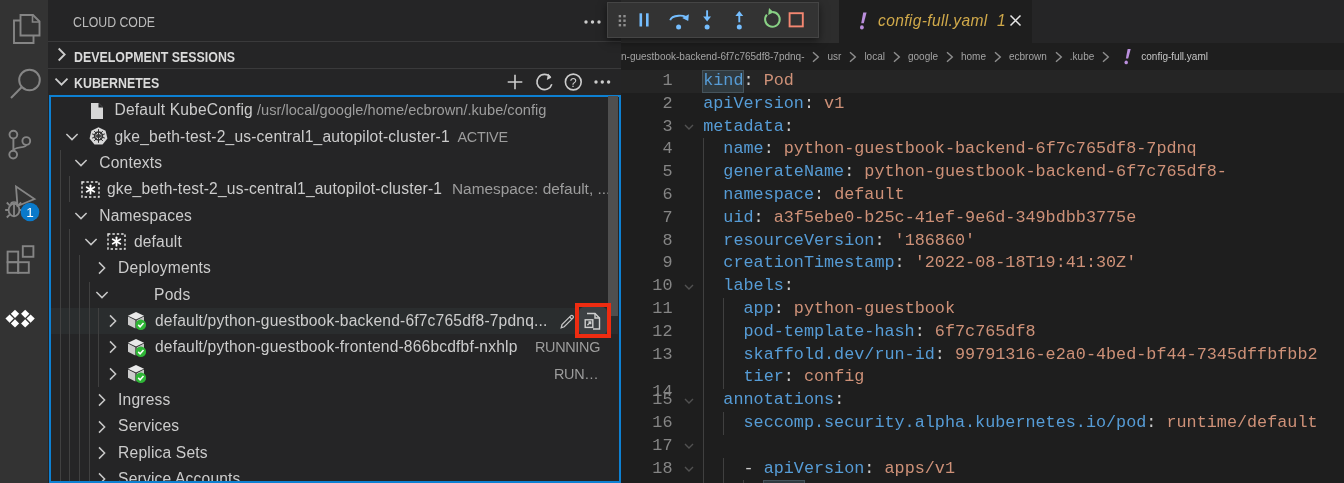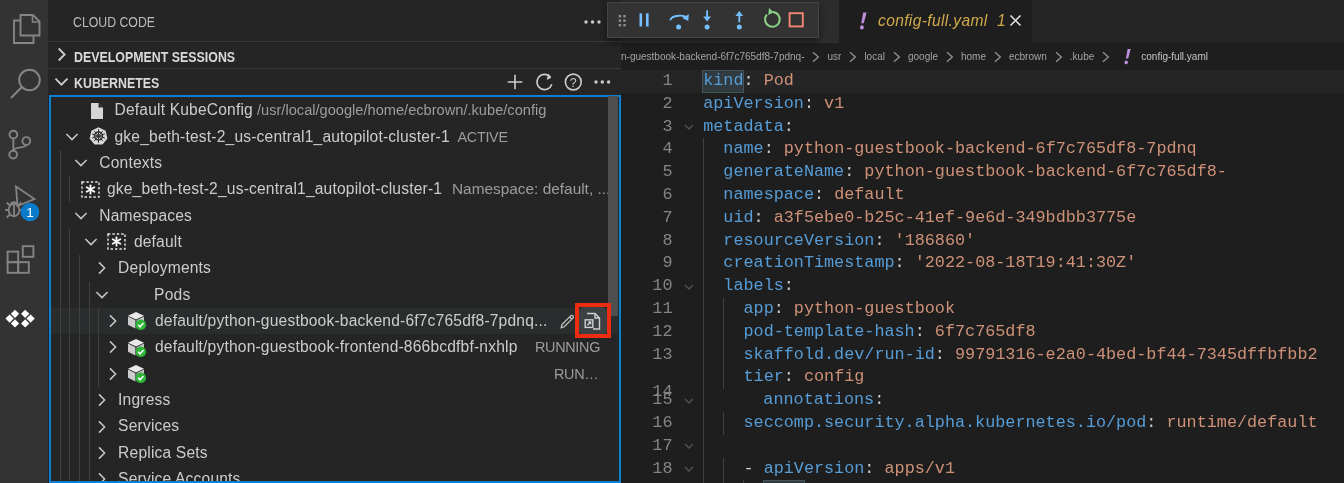--- a/index.html
+++ b/index.html
@@ -328,21 +328,21 @@
     <div class="cl" style="left:82.2px;top:275.20px;height:22.8px;line-height:22.8px;"><span class="p">  </span><span class="k">labels</span><span class="p">:</span><span class="v"></span></div>
     <div class="num" style="top:298.00px;height:22.8px;line-height:22.8px;left:0px;width:51.5px;">11</div>
     <div class="cl" style="left:82.2px;top:298.00px;height:22.8px;line-height:22.8px;"><span class="p">    </span><span class="k">app</span><span class="p">: </span><span class="v">python-guestbook</span></div>
     <div class="num" style="top:320.80px;height:22.8px;line-height:22.8px;left:0px;width:51.5px;">12</div>
     <div class="cl" style="left:82.2px;top:320.80px;height:22.8px;line-height:22.8px;"><span class="p">    </span><span class="k">pod-template-hash</span><span class="p">: </span><span class="v">6f7c765df8</span></div>
     <div class="num" style="top:343.60px;height:22.8px;line-height:22.8px;left:0px;width:51.5px;">13</div>
     <div class="cl" style="left:82.2px;top:343.60px;height:22.8px;line-height:22.8px;"><span class="p">    </span><span class="k">skaffold.dev/run-id</span><span class="p">: </span><span class="v">99791316-e2a0-4bed-bf44-7345dffbfbb2</span></div>
     <div class="num" style="top:381px;height:22.8px;line-height:22.8px;left:0px;width:51.5px;text-align:right;">14</div>
     <div class="cl" style="left:82.2px;top:366.40px;height:22.8px;line-height:22.8px;"><span class="p">    </span><span class="k">tier</span><span class="p">: </span><span class="v">config</span></div>
     <div class="num" style="top:389.20px;height:22.8px;line-height:22.8px;left:0px;width:51.5px;">15</div>
-    <div class="cl" style="left:82.2px;top:389.20px;height:22.8px;line-height:22.8px;padding-left:40px;"><span class="p">  </span><span class="k">annotations</span><span class="p">:</span><span class="v"></span></div>
+    <div class="cl" style="left:82.2px;top:389.20px;height:22.8px;line-height:22.8px;"><span class="p">  </span><span class="k">annotations</span><span class="p">:</span><span class="v"></span></div>
     <div class="num" style="top:412.00px;height:22.8px;line-height:22.8px;left:0px;width:51.5px;">16</div>
     <div class="cl" style="left:82.2px;top:412.00px;height:22.8px;line-height:22.8px;"><span class="p">    </span><span class="k">seccomp.security.alpha.kubernetes.io/pod</span><span class="p">: </span><span class="v">runtime/default</span></div>
     <div class="num" style="top:434.80px;height:22.8px;line-height:22.8px;left:0px;width:51.5px;">17</div>
     <div class="num" style="top:457.60px;height:22.8px;line-height:22.8px;left:0px;width:51.5px;">18</div>
     <div class="cl" style="left:82.2px;top:457.60px;height:22.8px;line-height:22.8px;"><span class="p">    - </span><span class="k">apiVersion</span><span class="p">: </span><span class="v">apps/v1</span></div>
     <div class="num" style="top:480.40px;height:22.8px;line-height:22.8px;left:0px;width:51.5px;">19</div>
     <div class="cl" style="left:82.2px;top:480.40px;height:22.8px;line-height:22.8px;"><span class="p">      </span><span class="k">kind</span><span class="p">: </span><span class="v">ReplicaSet</span></div>
     <svg class="abs" style="left:61px;top:120.0px" width="14" height="14" viewBox="0 0 14 14">
       <path d="M3 5 L7 9 L11 5" stroke="#515151" stroke-width="1.4" fill="none"></path>
     </svg>

